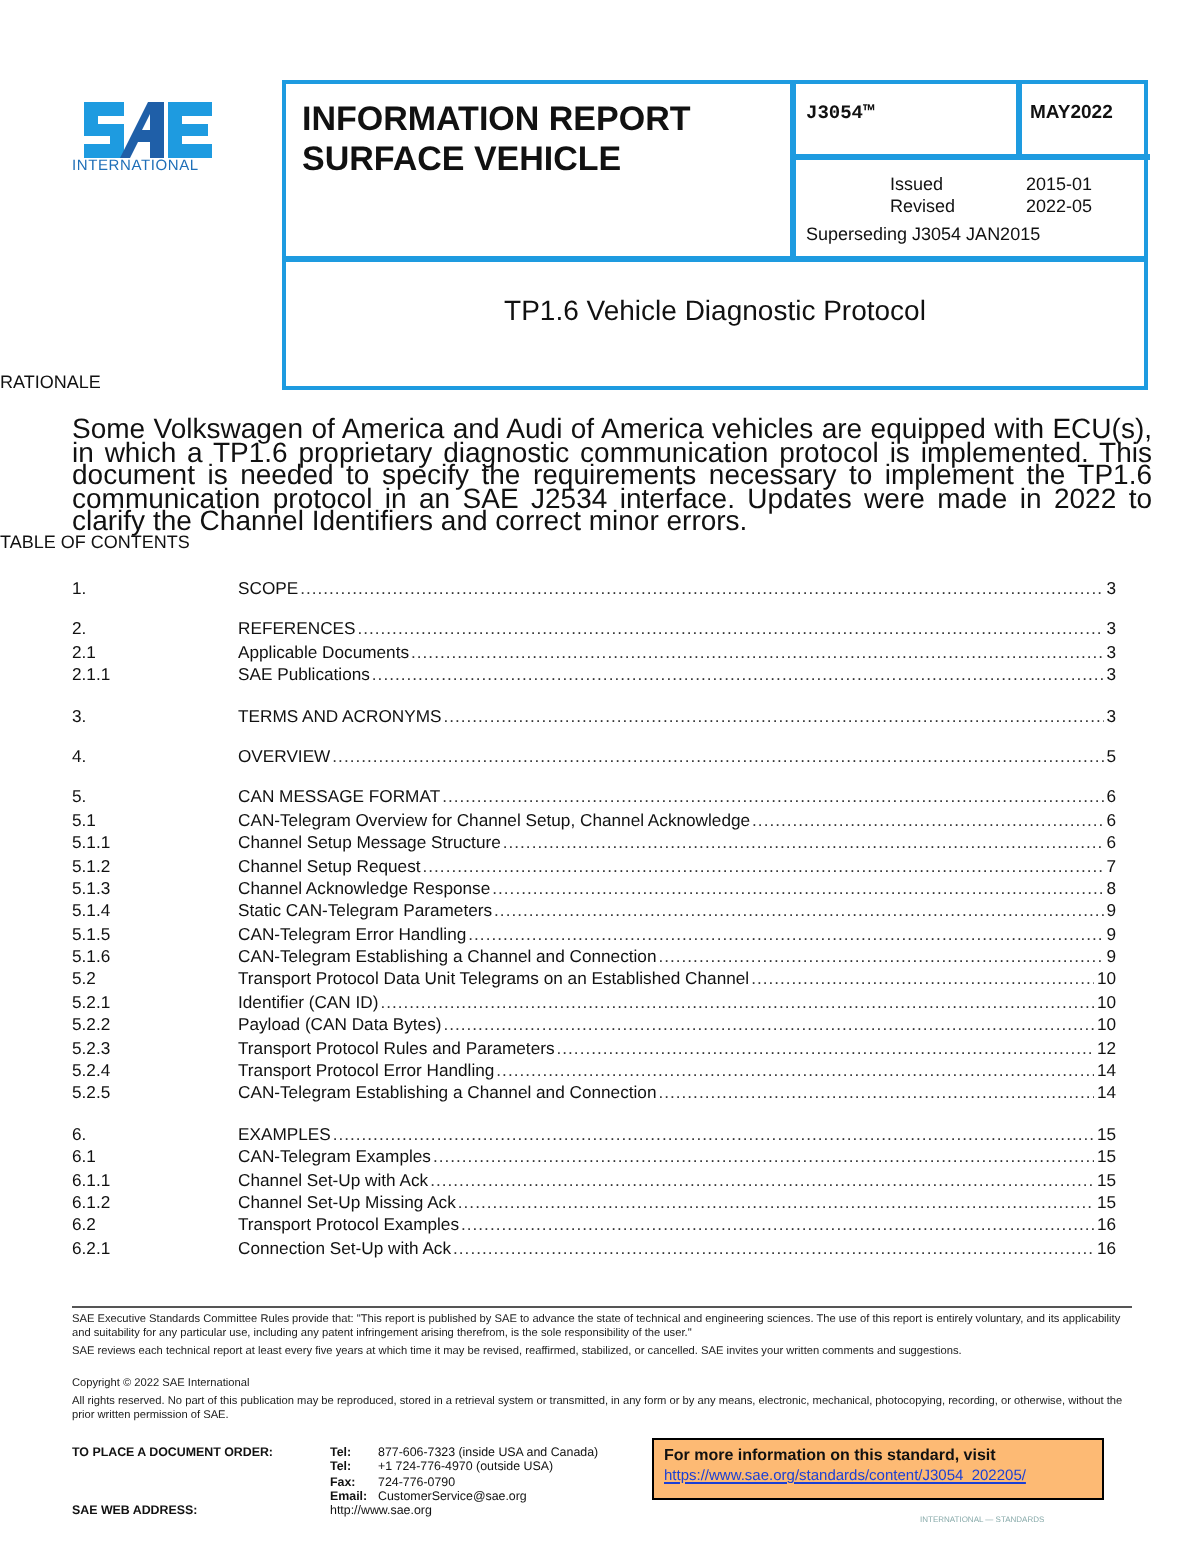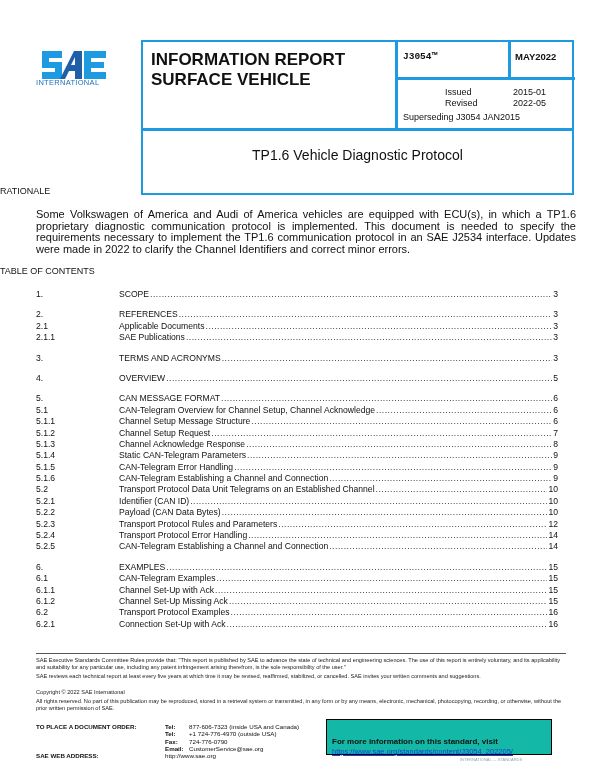--- a/index.html
+++ b/index.html
@@ -18,41 +18,41 @@
   .hbox .h2 { position:absolute; left:0; top:86px; width:100%; height:2.5px; background:#1e9be0; }
   .report-type { position:absolute; left:8px; top:8px; font-size:17px; font-weight:bold; line-height:20px; color:#111; }
   .doc-num { position:absolute; left:260px; top:9px; font-size:9.5px; font-weight:bold;font-family:Liberation Mono, monospace; }
   .doc-date { position:absolute; left:372px; top:9px; font-size:9.5px; font-weight:bold; }
   .dates { position:absolute; left:260px; top:45px; font-size:9px; line-height:11px;margin-left:42px; }
   .dates .lab { display:inline-block; width:68px; }
   .supersede { position:absolute; left:260px; top:70px; font-size:9px; }
   .doc-title { position:absolute; left:0; width:100%; top:105px; text-align:center; font-size:14px; }
 
   .sec-head { left:0; width:600px; text-align:left; font-size:9px; }
-  .rationale { left:36px; top:209px; width:540px; font-size:11px; line-height:11.6px; text-align:justify; }
+  .rationale { left:36px; top:209px; width:540px; font-size:14px; line-height:11.6px; text-align:justify; }
 
   
   .toc { left:36px; top:289px; width:522px; font-size:8.6px; }
   .toc-row { position:relative; height:11.4px; line-height:11.4px; display:flex; }
   .toc-row.gap { margin-top:9px; }
   .toc-num { width:83px; flex:none; }
   .toc-title { flex:1; display:flex; overflow:hidden; white-space:nowrap; }
   .toc-title .t { flex:none; padding-right:1px; }
   .toc-title .dots { flex:1; overflow:hidden; white-space:nowrap; color:#333; letter-spacing:0.5px; }
   .toc-title .dots::after { content:"........................................................................................................................................................................................................................................................................"; }
   .toc-page { flex:none; text-align:right; padding-left:1px; }
 
   
   .rule { left:36px; top:653px; width:530px; height:1px; background:#555; }
   .fine { left:36px; width:530px; font-size:5.6px; line-height:7px; color:#222; }
   .order { left:36px; top:723px; font-size:6.2px; font-weight:bold; line-height:7.4px; }
   .contact { left:165px; top:723px; font-size:6.2px; line-height:7.4px; }
   .contact .k { display:inline-block; width:24px; font-weight:bold; }
   .webval { left:165px; top:752px; font-size:6.2px; }
-  .infobox { left:326px; top:719px; width:226px; height:31px; border:1.5px solid #000; box-sizing:border-box; padding:17px 5px; font-size:8px; line-height:10px; background:#14b8a6; }
+  .infobox { left:326px; top:719px; width:226px; height:31px; border:1.5px solid #000; box-sizing:border-box; padding:3px 5px; font-size:8px; line-height:10px; background:#fdba74; }
   .infobox .h { font-weight:bold; }
   .infobox .lnk { color:#1a3fd6; text-decoration:underline; font-size:7.5px; }
   .wm { left:460px; top:740px; font-size:15px; font-weight:bold; color:#3aa0e6; letter-spacing:-0.5px; opacity:0.9;margin-top:48px; }
   .wm-sub { left:460px; top:757px; font-size:4px; color:#8aa; }
 </style>
 </head>
 <body>
 
 <svg class="abs logo" viewBox="0 0 80 40">
   <path d="M2 6 h20 v7 h-13 v4 h13 v17 h-20 v-7 h13 v-4 h-13 z" fill="#1e9be0"></path>

